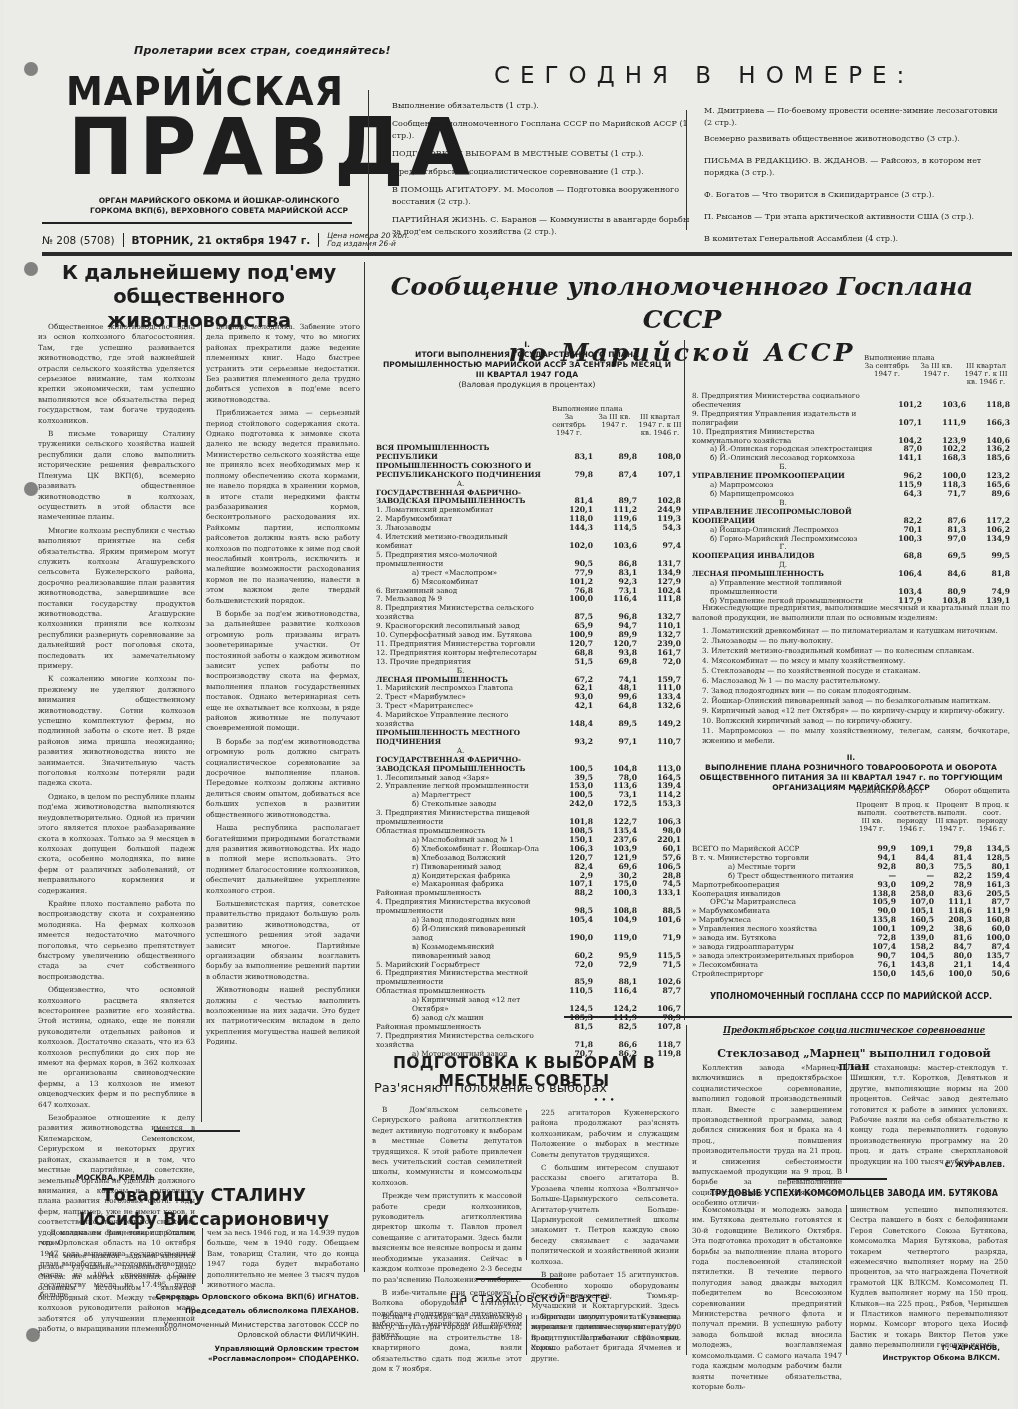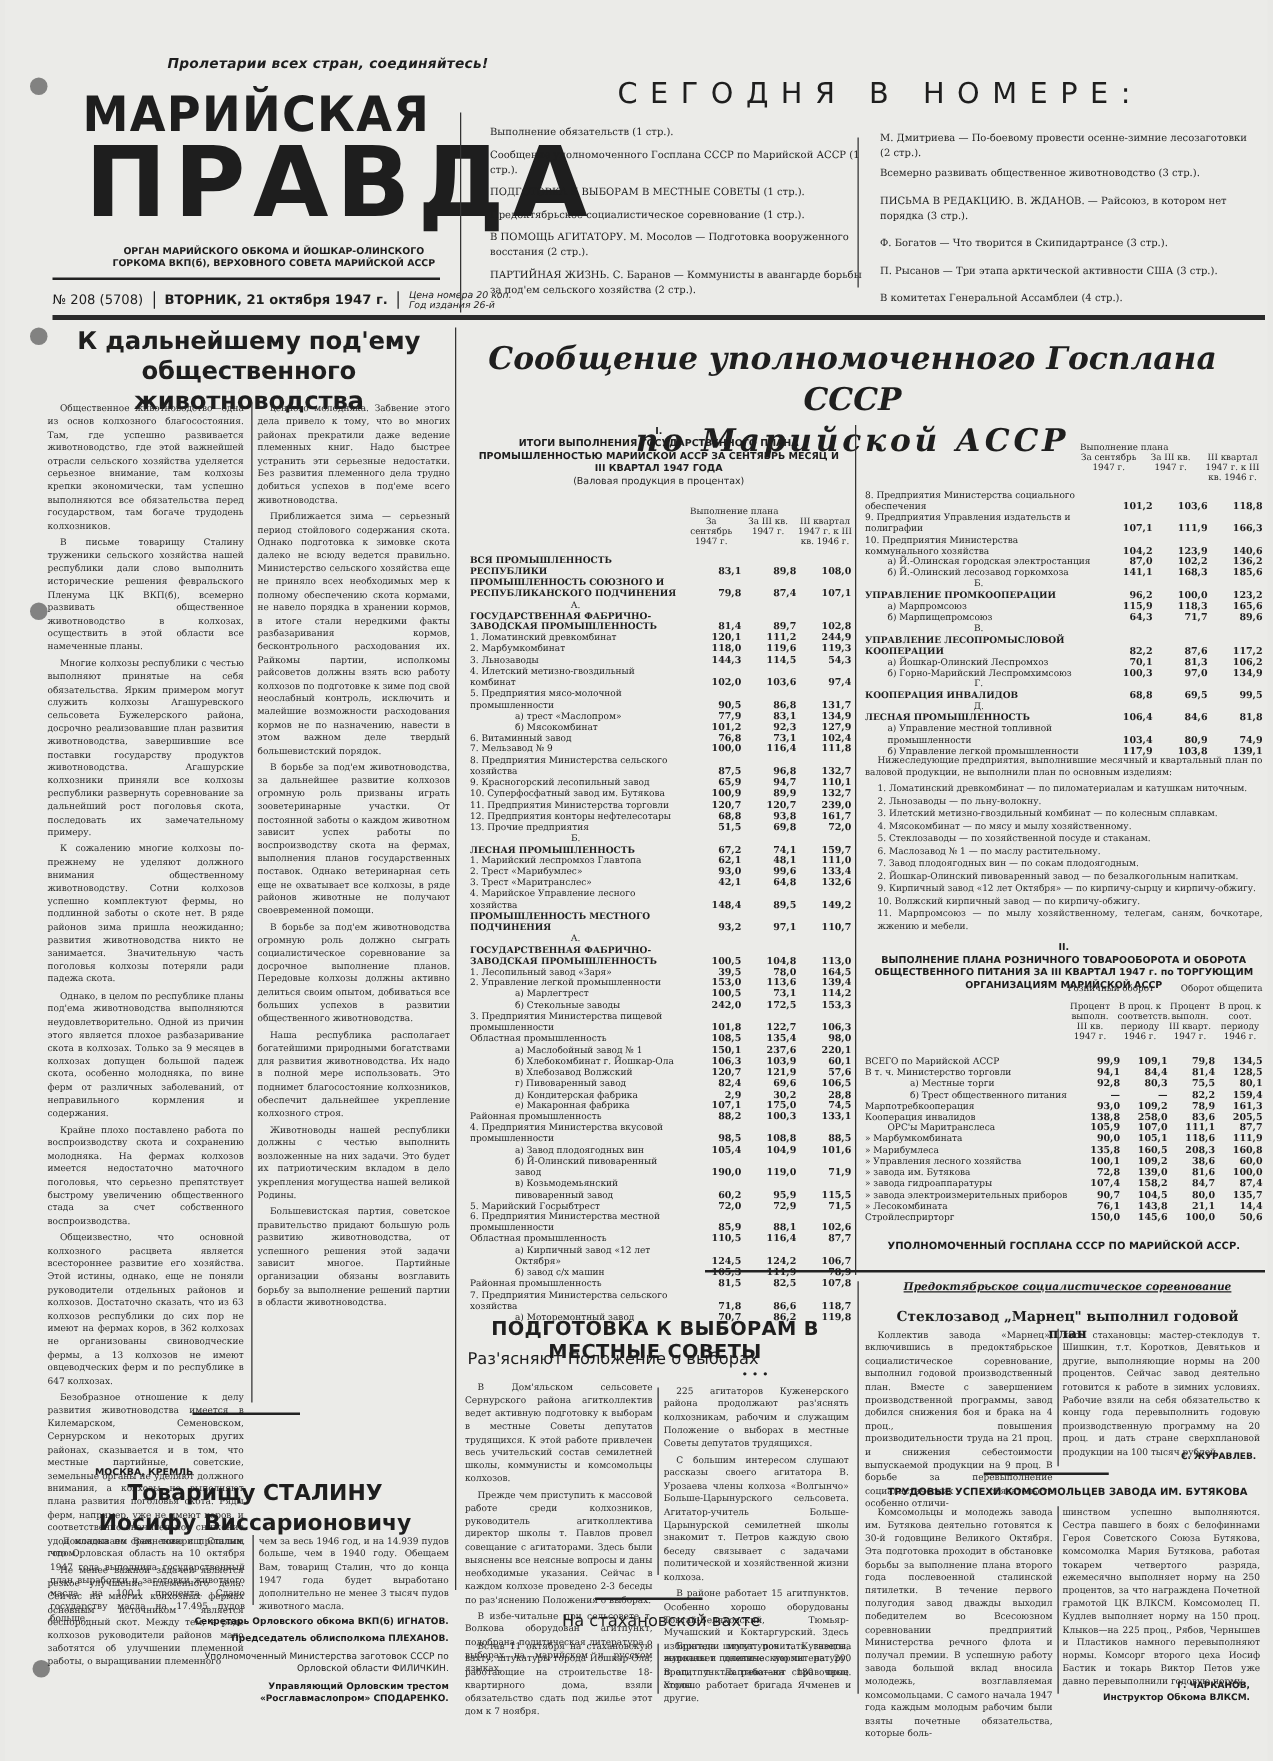--- a/index.html
+++ b/index.html
@@ -107,22 +107,22 @@
     <p>Безобразное отношение к делу развития животноводства имеется в Килемарском, Семеновском, Сернурском и некоторых других районах, сказывается и в том, что местные партийные, советские, земельные органы не уделяют должного внимания, а колхозы не выполняют плана развития поголовья скота. Ряды ферм, например, уже не имеют коров, и соответственно значительное снижение удоя молока по сравнению с прошлым годом.</p>
     <p>Не менее важной задачей является резкое улучшение племенного дела. Сейчас на многих колхозных фермах основным источником является беспородный скот. Между тем, в ряде колхозов руководители районов мало заботятся об улучшении племенной работы, о выращивании племенного</p>
   </div>
   <div class="abs vline" style="left:197px;top:322px;height:800px"></div>
   <div class="abs col-text" style="left:202px;top:322px;width:154px">
     <p>ценного молодняка. Забвение этого дела привело к тому, что во многих районах прекратили даже ведение племенных книг. Надо быстрее устранить эти серьезные недостатки. Без развития племенного дела трудно добиться успехов в под'еме всего животноводства.</p>
     <p>Приближается зима — серьезный период стойлового содержания скота. Однако подготовка к зимовке скота далеко не всюду ведется правильно. Министерство сельского хозяйства еще не приняло всех необходимых мер к полному обеспечению скота кормами, не навело порядка в хранении кормов, в итоге стали нередкими факты разбазаривания кормов, бесконтрольного расходования их. Райкомы партии, исполкомы райсоветов должны взять всю работу колхозов по подготовке к зиме под свой неослабный контроль, исключить и малейшие возможности расходования кормов не по назначению, навести в этом важном деле твердый большевистский порядок.</p>
     <p>В борьбе за под'ем животноводства, за дальнейшее развитие колхозов огромную роль призваны играть зооветеринарные участки. От постоянной заботы о каждом животном зависит успех работы по воспроизводству скота на фермах, выполнения планов государственных поставок. Однако ветеринарная сеть еще не охватывает все колхозы, в ряде районов животные не получают своевременной помощи.</p>
     <p>В борьбе за под'ем животноводства огромную роль должно сыграть социалистическое соревнование за досрочное выполнение планов. Передовые колхозы должны активно делиться своим опытом, добиваться все больших успехов в развитии общественного животноводства.</p>
     <p>Наша республика располагает богатейшими природными богатствами для развития животноводства. Их надо в полной мере использовать. Это поднимет благосостояние колхозников, обеспечит дальнейшее укрепление колхозного строя.</p>
+    <p>Большевистская партия, советское правительство придают большую роль развитию животноводства, от успешного решения этой задачи зависит многое. Партийные организации обязаны возглавить борьбу за выполнение решений партии в области животноводства.</p>
     <p>Животноводы нашей республики должны с честью выполнить возложенные на них задачи. Это будет их патриотическим вкладом в дело укрепления могущества нашей великой Родины.</p>
-    <p>Большевистская партия, советское правительство придают большую роль развитию животноводства, от успешного решения этой задачи зависит многое. Партийные организации обязаны возглавить борьбу за выполнение решений партии в области животноводства.</p>
   </div>
 
   <div class="abs h-center">
     <div>Сообщение уполномоченного Госплана СССР</div>
     <div style="letter-spacing:3px">по Марийской АССР</div>
   </div>
   <div class="abs sec-title" style="left:378px;top:340px;width:290px">
     <div>I.</div>
     <div>ИТОГИ ВЫПОЛНЕНИЯ ГОСУДАРСТВЕННОГО ПЛАНА ПРОМЫШЛЕННОСТЬЮ МАРИЙСКОЙ АССР ЗА СЕНТЯБРЬ МЕСЯЦ И III КВАРТАЛ 1947 ГОДА</div>
     <div style="font-weight:normal">(Валовая продукция в процентах)</div>

